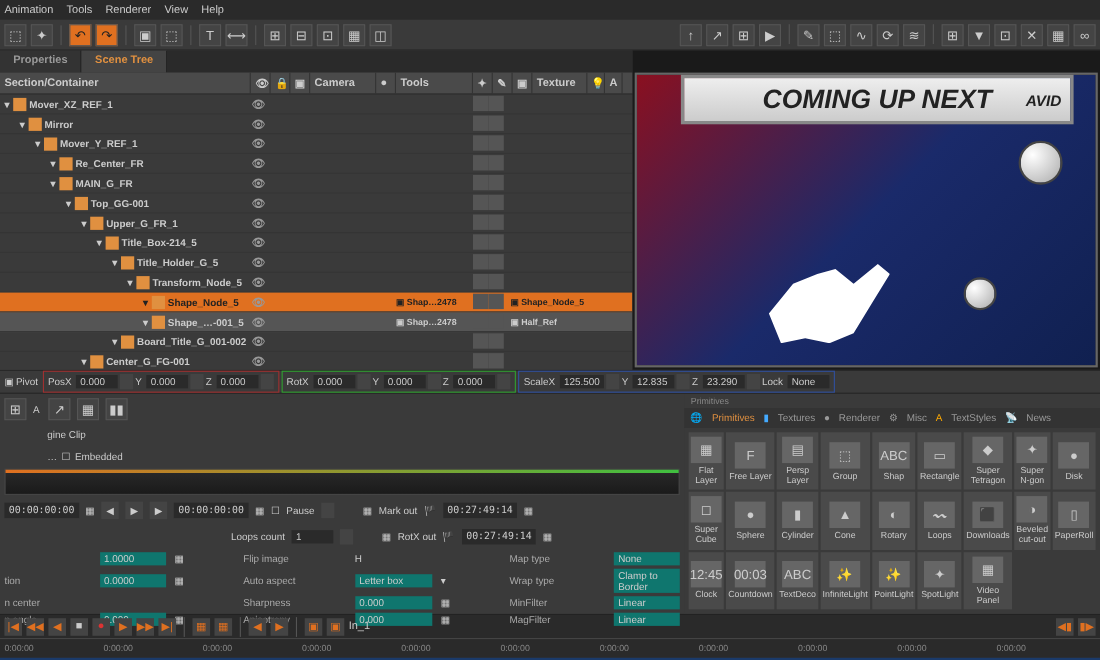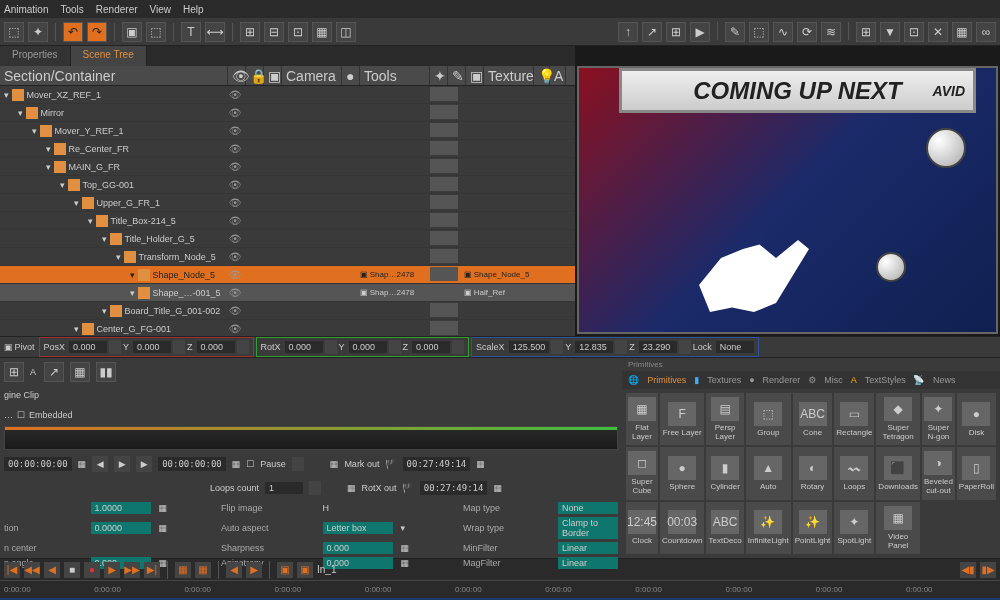--- a/index.html
+++ b/index.html
@@ -5,25 +5,25 @@
 * { margin: 0; padding: 0; box-sizing: border-box; font-family: Arial, sans-serif; }
 body { background: #3a3a3a; color: #ccc; font-size: 10px; width: 1000px; height: 600px; overflow: hidden; }
 .menubar { background: #2a2a2a; height: 18px; display: flex; align-items: center; padding: 0 4px; gap: 12px; font-size: 10px; color: #ccc; }
 .menubar span { cursor: pointer; }
 .toolbar { background: #3a3a3a; height: 28px; display: flex; align-items: center; padding: 0 4px; gap: 4px; border-bottom: 1px solid #222; }
 .toolbar-right { margin-left: auto; display: flex; gap: 4px; }
 .tbtn { width: 20px; height: 20px; background: #444; border: 1px solid #555; display: flex; align-items: center; justify-content: center; font-size: 12px; color: #ccc; cursor: pointer; }
 .tbtn.orange { background: #e07020; color: #222; }
 .sep { width: 1px; height: 18px; background: #555; margin: 0 3px; }
 .main { display: flex; height: 290px; }
-.left-panel { width: 575px; background: #3a3a3a; display: flex; flex-direction: column; }
+.left-panel { width: 575px; background: #3a3a3a; display: flex; flex-direction: column; font-weight: bold; }
 .tabs { height: 20px; display: flex; background: #2a2a2a; font-size: 10px; }
 .tab { padding: 3px 12px; background: #333; color: #999; cursor: pointer; border-right: 1px solid #222; }
 .tab.active { background: #444; color: #e09040; }
-.scene-header { height: 20px; background: #4a4a4a; display: flex; align-items: center; font-size: 14px; color: #ccc; border-bottom: 1px solid #222; }
+.scene-header { height: 20px; background: #4a4a4a; display: flex; align-items: center; font-size: 10px; color: #ccc; border-bottom: 1px solid #222; }
 .scene-header .col { border-right: 1px solid #333; padding: 0 4px; height: 100%; display: flex; align-items: center; }
 .tree { flex: 1; overflow: hidden; background: #3a3a3a; }
 .tree-row { height: 18px; display: flex; align-items: center; font-size: 9px; color: #ccc; border-bottom: 1px solid #353535; }
 .tree-row.selected { background: #e07020; color: #222; }
 .tree-row.highlighted { background: #555; }
 .tree-label { display: flex; align-items: center; gap: 3px; }
 .node-icon { width: 12px; height: 12px; background: #e09040; display: inline-block; }
 .eye { width: 14px; height: 14px; display: inline-flex; align-items: center; justify-content: center; font-size: 10px; color: #999; }
 .move-icon { width: 14px; height: 14px; background: #555; display: inline-block; }
 .preview { flex: 1; background: #1a1a1a; display: flex; flex-direction: column; padding: 2px; }
@@ -36,21 +36,21 @@
 .tf-group { display: flex; align-items: center; gap: 2px; padding: 2px 4px; border: 1px solid; }
 .tf-group.red { border-color: #a03030; }
 .tf-group.green { border-color: #30a030; }
 .tf-group.blue { border-color: #3050a0; }
 .tf-label { color: #ccc; margin-right: 2px; }
 .tf-val { background: #2a2a2a; padding: 1px 4px; color: #ccc; min-width: 38px; }
 .spin { width: 12px; height: 14px; background: #444; display: inline-block; }
 .bottom { display: flex; height: 200px; }
 .timeline-panel { width: 625px; background: #3a3a3a; padding: 4px; font-size: 9px; }
 .tl-toolbar { height: 20px; display: flex; align-items: center; gap: 6px; margin-bottom: 4px; }
-.clip-row { display: flex; align-items: center; gap: 4px; height: 18px; margin-bottom: 2px; }
+.clip-row { display: flex; align-items: center; gap: 4px; height: 18px; margin-bottom: 2px; margin-left: 39px; }
 .clip-path { flex: 1; background: #4a3a1a; border: 1px solid #e09040; padding: 2px 4px; color: #e0c090; font-size: 9px; }
 .waveform { height: 24px; background: linear-gradient(#2a2a2a, #1a1a1a); border: 1px solid #444; margin-bottom: 4px; position: relative; }
 .waveform::after { content: ''; position: absolute; top: 0; left: 0; right: 0; height: 3px; background: linear-gradient(90deg, #e07020, #40c040); }
 .playback-row { display: flex; align-items: center; gap: 6px; height: 20px; margin-bottom: 4px; }
 .play-btn { width: 16px; height: 16px; background: #444; display: flex; align-items: center; justify-content: center; cursor: pointer; color: #ccc; }
 .tc { background: #2a2a2a; padding: 2px 4px; color: #ccc; font-family: monospace; font-size: 9px; }
 .prop-grid { display: grid; grid-template-columns: auto 60px auto auto 70px auto auto 60px; gap: 3px 8px; font-size: 9px; align-items: center; }
 .prop-grid .lbl { color: #aaa; }
 .prop-grid .val { background: #0f766e; padding: 1px 4px; color: #ccc; }
 .assets-panel { flex: 1; background: #3a3a3a; display: flex; flex-direction: column; }
@@ -483,21 +483,21 @@
         <div class="asset-item">
           <div class="asset-icon">▤</div>
           <div>Persp Layer</div>
         </div>
         <div class="asset-item">
           <div class="asset-icon">⬚</div>
           <div>Group</div>
         </div>
         <div class="asset-item">
           <div class="asset-icon">ABC</div>
-          <div>Cone</div>
+          <div>Shap</div>
         </div>
         <div class="asset-item">
           <div class="asset-icon">▭</div>
           <div>Rectangle</div>
         </div>
         <div class="asset-item">
           <div class="asset-icon">◆</div>
           <div>Super Tetragon</div>
         </div>
         <div class="asset-item">
@@ -515,21 +515,21 @@
         <div class="asset-item">
           <div class="asset-icon">●</div>
           <div>Sphere</div>
         </div>
         <div class="asset-item">
           <div class="asset-icon">▮</div>
           <div>Cylinder</div>
         </div>
         <div class="asset-item">
           <div class="asset-icon">▲</div>
-          <div>Auto</div>
+          <div>Cone</div>
         </div>
         <div class="asset-item">
           <div class="asset-icon">◐</div>
           <div>Rotary</div>
         </div>
         <div class="asset-item">
           <div class="asset-icon">〰</div>
           <div>Loops</div>
         </div>
         <div class="asset-item">

